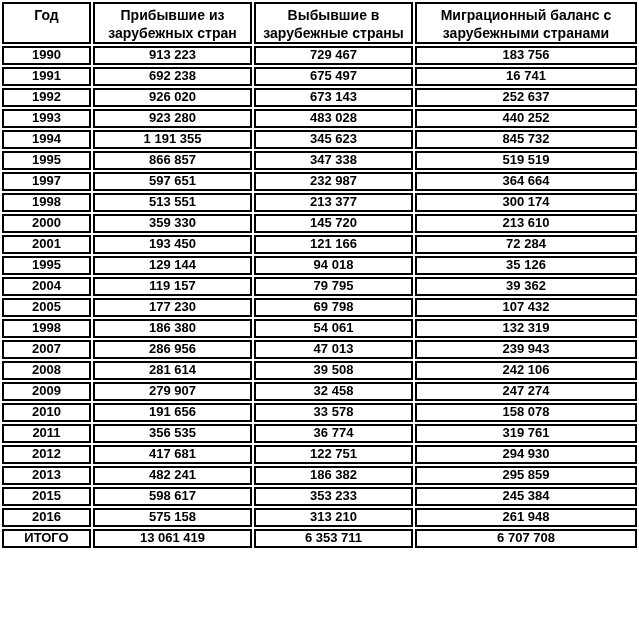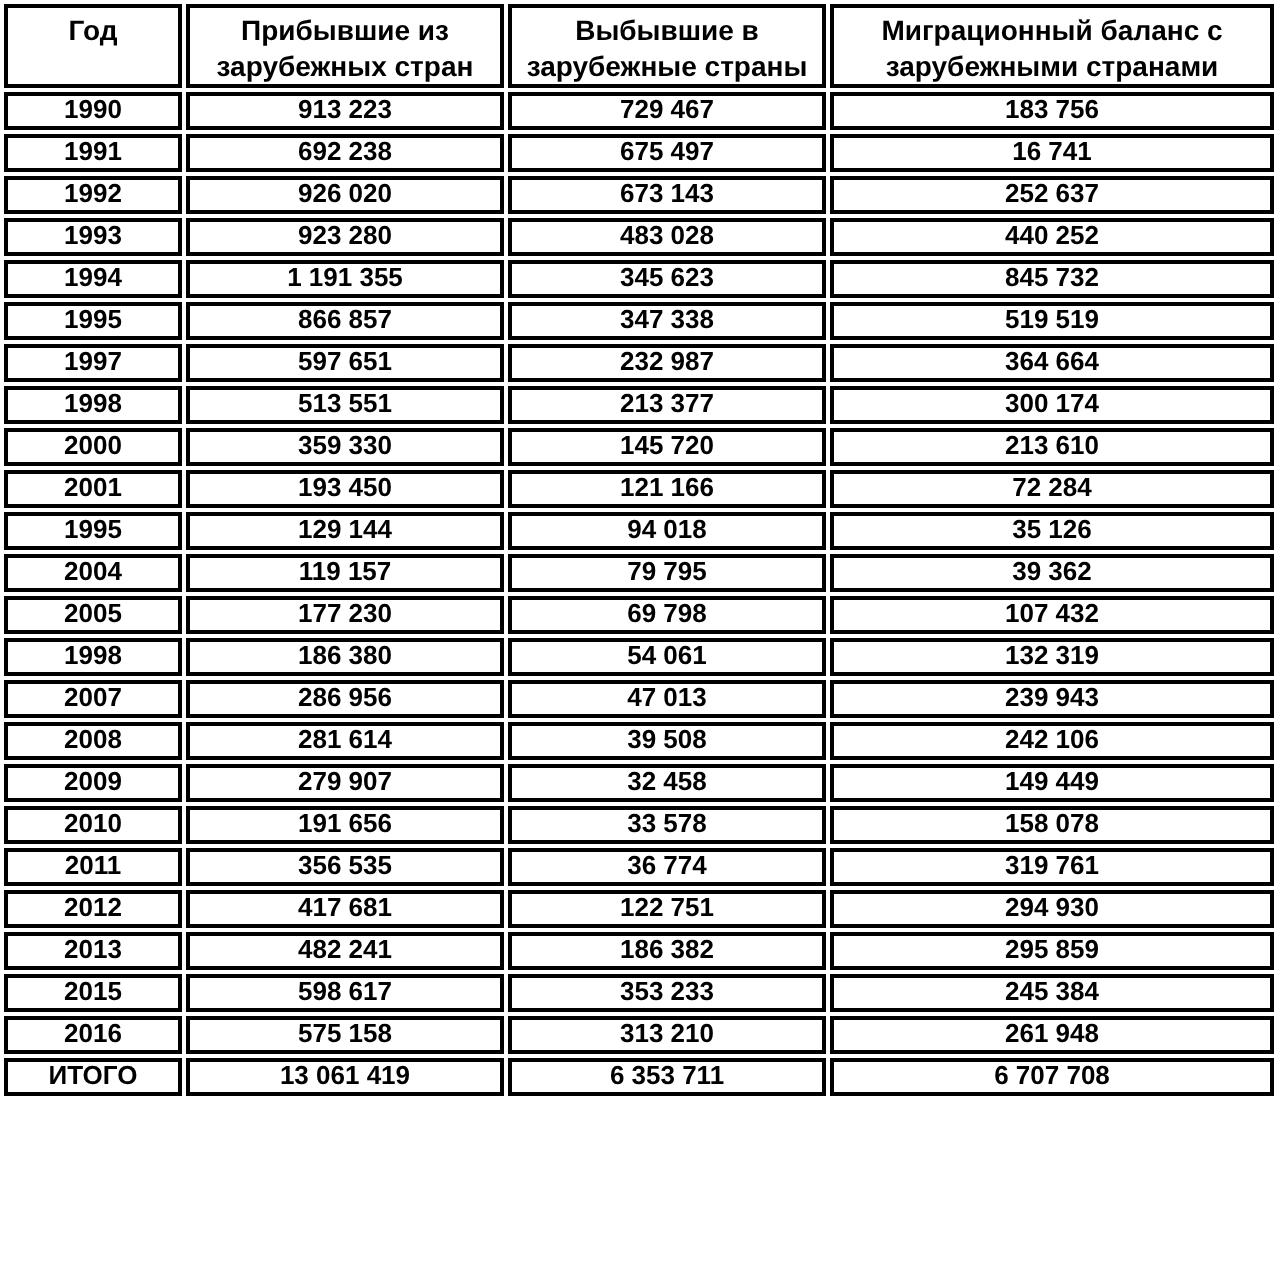--- a/index.html
+++ b/index.html
@@ -166,21 +166,21 @@
         <tr>
           <td>2008</td>
           <td>281 614</td>
           <td>39 508</td>
           <td>242 106</td>
         </tr>
         <tr>
           <td>2009</td>
           <td>279 907</td>
           <td>32 458</td>
-          <td>149 449</td>
+          <td>247 274</td>
         </tr>
         <tr>
           <td>2010</td>
           <td>191 656</td>
           <td>33 578</td>
           <td>158 078</td>
         </tr>
         <tr>
           <td>2011</td>
           <td>356 535</td>

